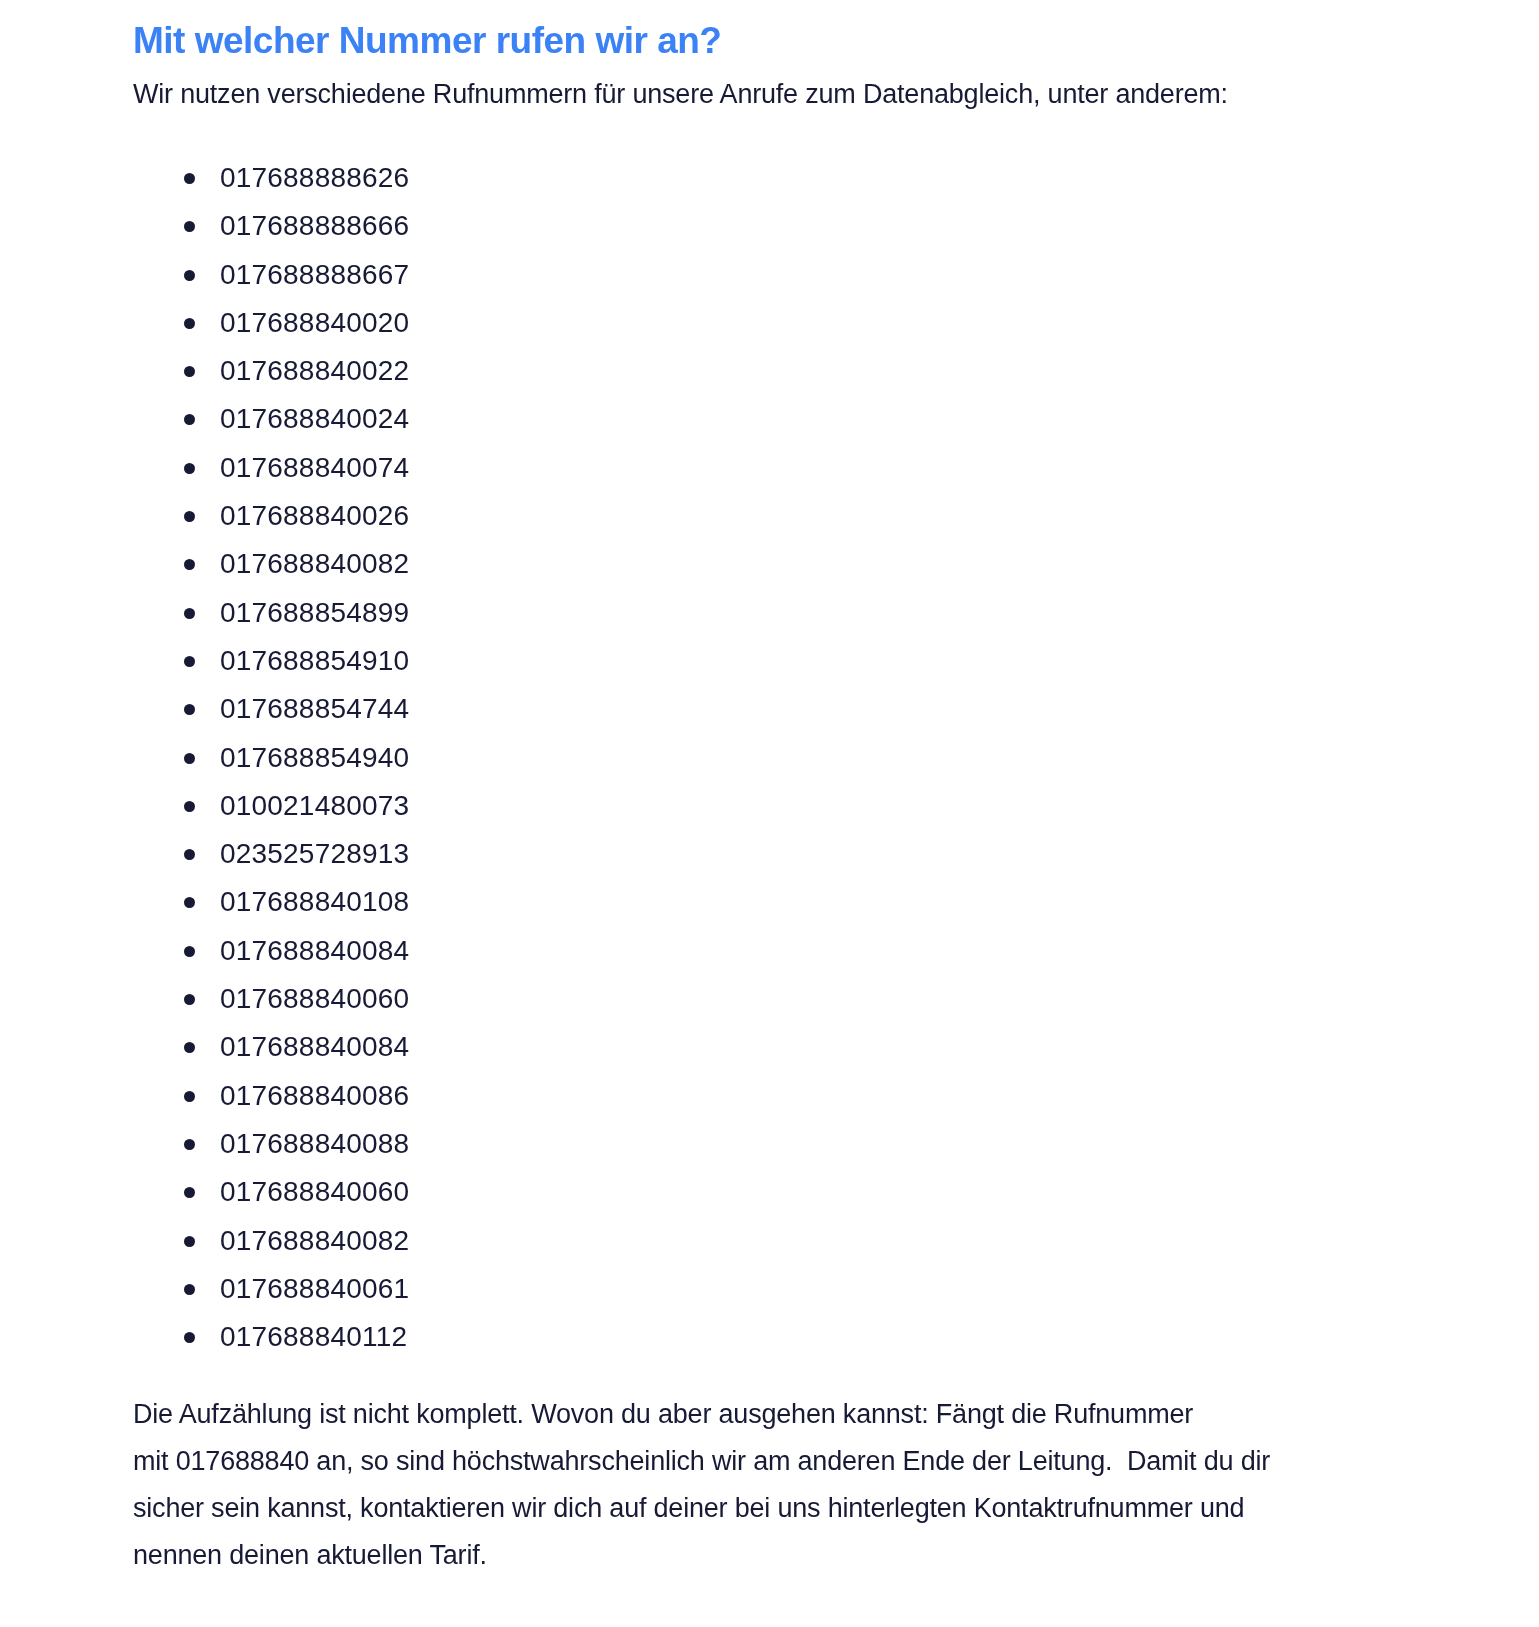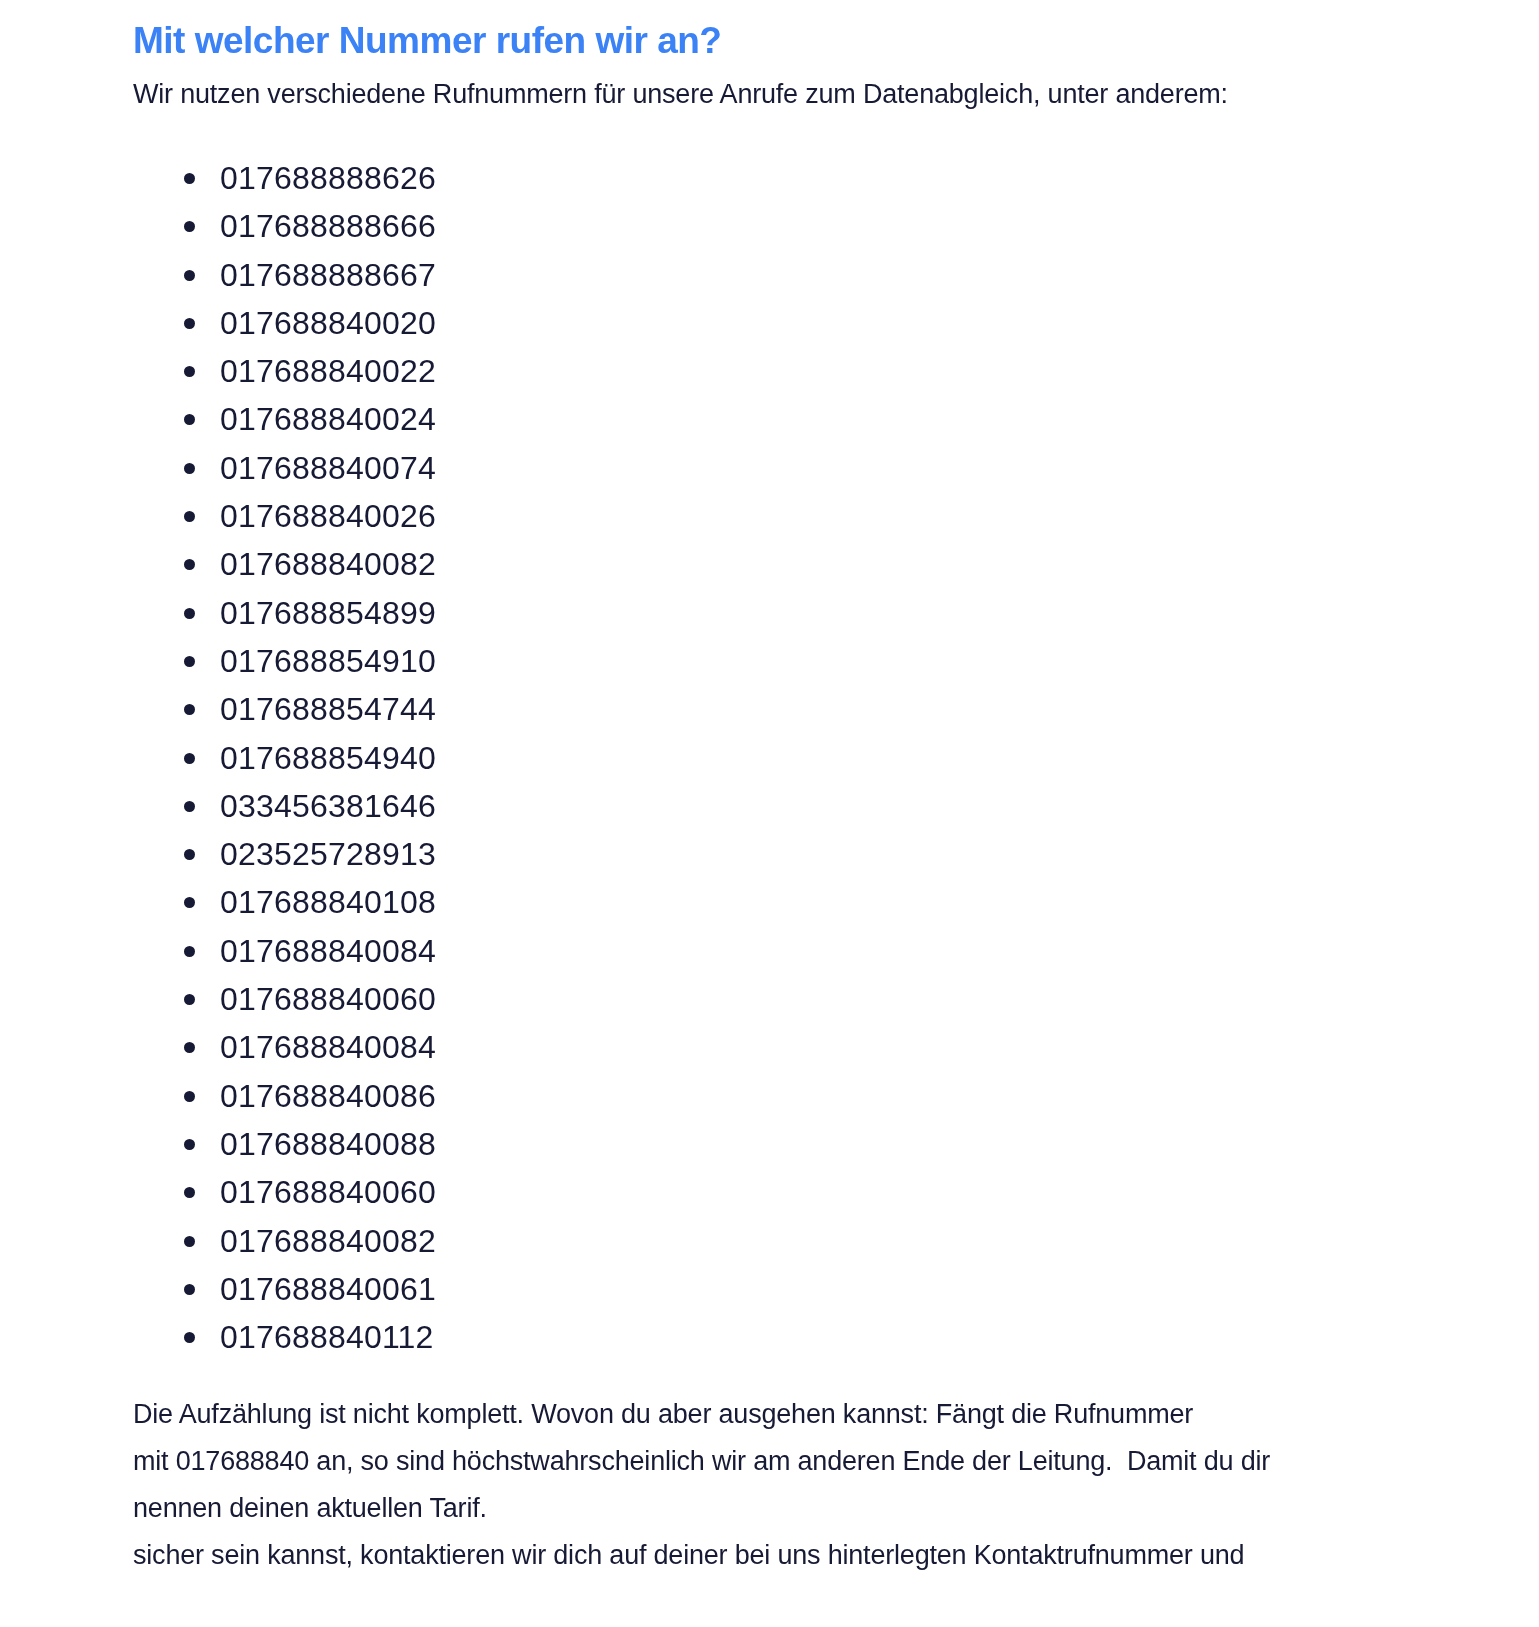--- a/index.html
+++ b/index.html
@@ -32,21 +32,21 @@
     letter-spacing: -0.2px;
   }
   .phone-list {
     list-style: none;
     margin: 40px 0 0 0;
     padding: 0;
   }
   .phone-list li {
     position: relative;
     padding-left: 87px;
-    font-size: 32px;
+    font-size: 28px;
     line-height: 48.3px;
     letter-spacing: 0.2px;
   }
   .phone-list li::before {
     content: "";
     position: absolute;
     left: 51px;
     top: 19px;
     width: 11px;
     height: 11px;
@@ -77,32 +77,32 @@
     <li>017688840020</li>
     <li>017688840022</li>
     <li>017688840024</li>
     <li>017688840074</li>
     <li>017688840026</li>
     <li>017688840082</li>
     <li>017688854899</li>
     <li>017688854910</li>
     <li>017688854744</li>
     <li>017688854940</li>
-    <li>033456381646</li>
+    <li>010021480073</li>
     <li>023525728913</li>
     <li>017688840108</li>
     <li>017688840084</li>
     <li>017688840060</li>
     <li>017688840084</li>
     <li>017688840086</li>
     <li>017688840088</li>
     <li>017688840060</li>
     <li>017688840082</li>
     <li>017688840061</li>
     <li>017688840112</li>
   </ul>
 
 <div class="outro-paragraph">
     <div class="outro-line">Die Aufzählung ist nicht komplett. Wovon du aber ausgehen kannst: Fängt die Rufnummer</div>
     <div class="outro-line">mit 017688840 an, so sind höchstwahrscheinlich wir am anderen Ende der Leitung.  Damit du dir</div>
+    <div class="outro-line">sicher sein kannst, kontaktieren wir dich auf deiner bei uns hinterlegten Kontaktrufnummer und</div>
     <div class="outro-line">nennen deinen aktuellen Tarif.</div>
-    <div class="outro-line">sicher sein kannst, kontaktieren wir dich auf deiner bei uns hinterlegten Kontaktrufnummer und</div>
   </div>
 
 </body></html>

